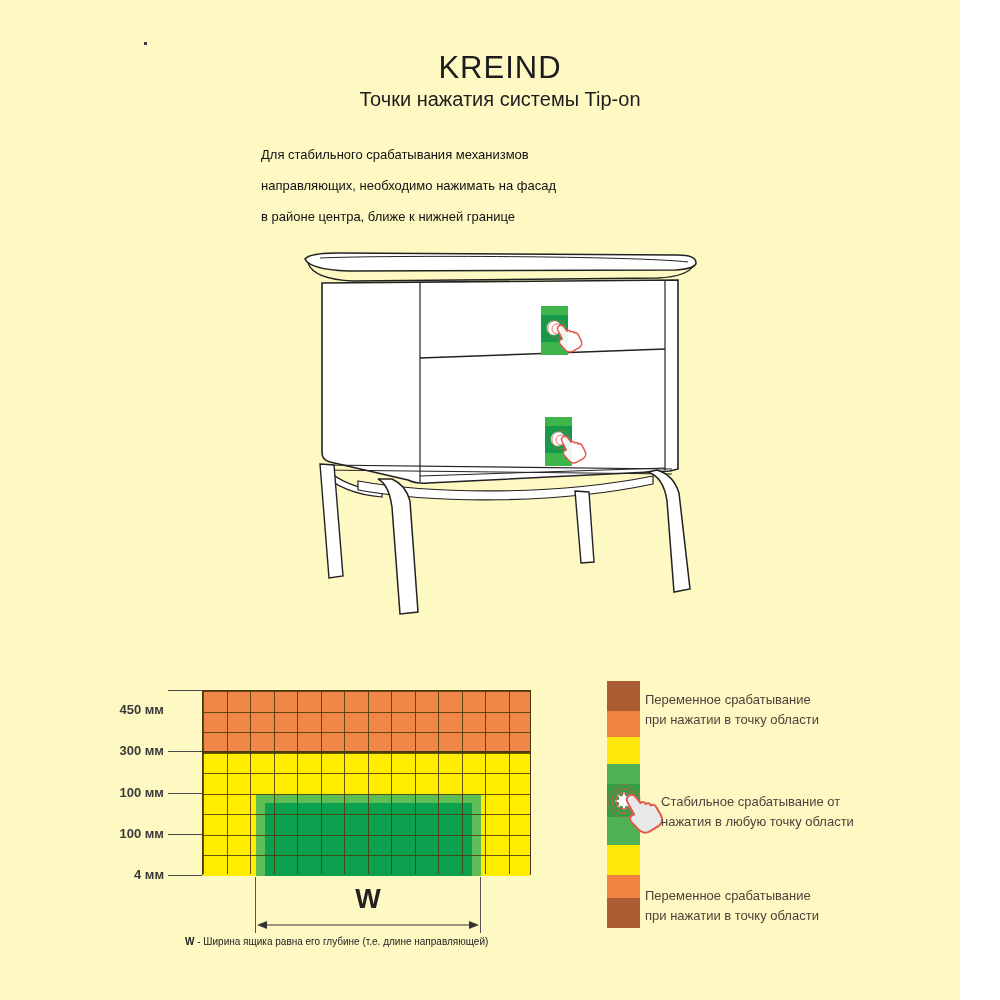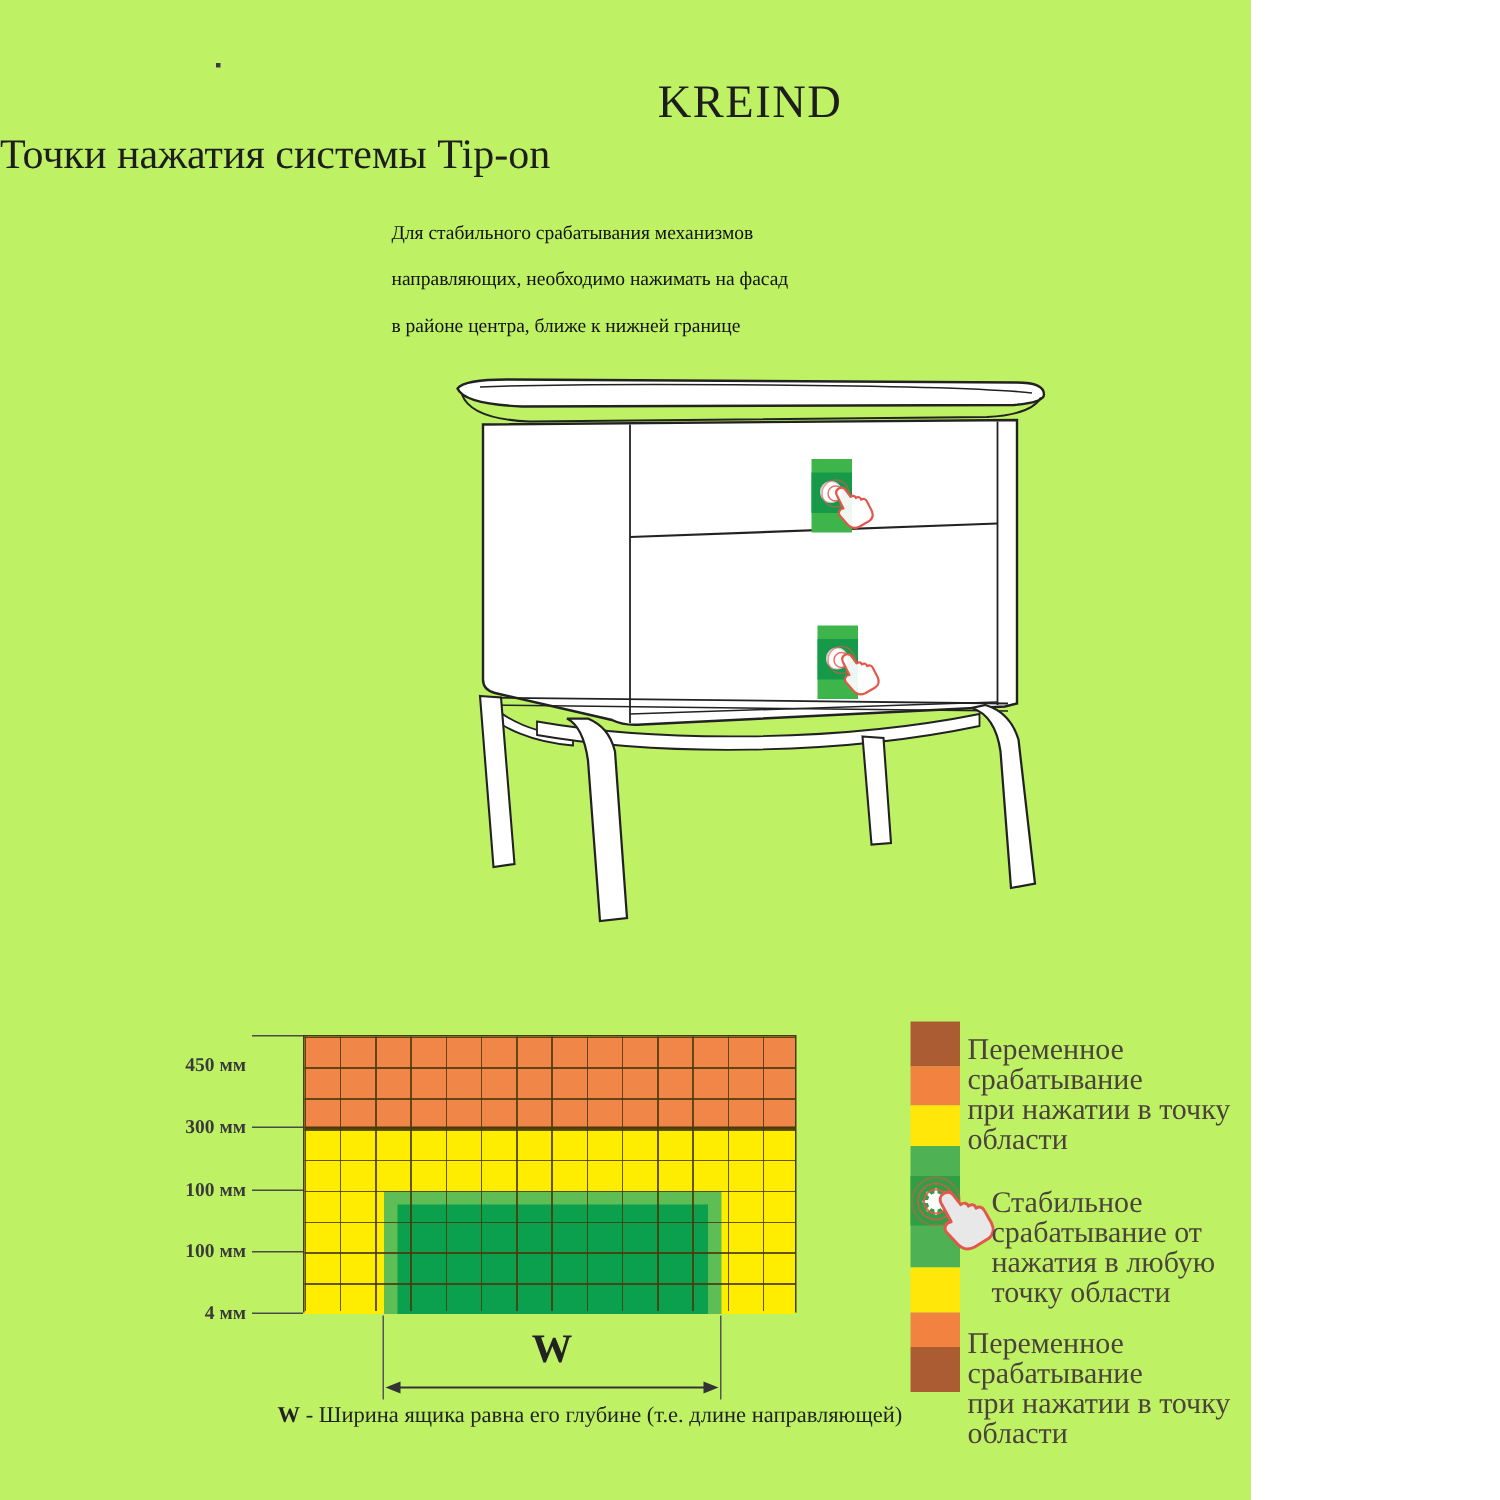--- a/index.html
+++ b/index.html
@@ -1,25 +1,25 @@
 <!DOCTYPE html>
 <html><head>
 <meta charset="utf-8">
 <style>
   * { margin:0; padding:0; box-sizing:border-box; }
   html,body { background:#ffffff; }
   #page {
-    position:relative; width:834px; height:1000px; background:#bef264;
-    font-family:Liberation Serif, serif; color:#1c1c1c; overflow:hidden;
+    position:relative; width:960px; height:1000px; background:#fef9c3;
+    font-family:Liberation Sans, sans-serif; color:#1c1c1c; overflow:hidden;
   }
   .abs { position:absolute; }
 
   
   #brand   { left:0; top:50px; width:1000px; text-align:center; font-size:31px; font-weight:500; letter-spacing:1px; color:#1d1d1d; }
-  #subtitle{ left:0; top:88px; width:1000px; text-align:left; font-size:28px; font-weight:400; color:#1d1d1d; }
+  #subtitle{ left:0; top:88px; width:1000px; text-align:center; font-size:20px; font-weight:400; color:#1d1d1d; }
   #intro   { left:261px; top:139px; width:520px; font-size:13px; line-height:31px; white-space:pre-line; color:#111; }
 
   #stray-dot { left:144px; top:42px; width:3px; height:3px; background:#3a3a4a; }
 
   
   #grid { left:202px; top:690px; width:329px; height:185px; border:1px solid #4a3a0a; }
   .band-orange { position:absolute; left:0; top:0; width:100%; height:61px; background:#f08648; }
   .band-yellow { position:absolute; left:0; top:61px; width:100%; height:124px; background:#ffed00; }
   #green-light { position:absolute; left:53px; top:103px; width:225px; height:82px; background:#5fbd55; }
   #green-dark  { position:absolute; left:62px; top:112px; width:207px; height:73px; background:#0aa04e; }
@@ -28,26 +28,26 @@
     position:absolute; left:0; top:0; width:100%; height:100%; pointer-events:none;
     background-image:
       repeating-linear-gradient(to right, rgba(74,58,10,.85) 0 1px, transparent 1px 23.5px),
       repeating-linear-gradient(to bottom, rgba(74,58,10,.85) 0 1px, transparent 1px 20.56px);
   }
   .axis-label { position:absolute; left:96px; width:68px; height:16px; text-align:right; font-size:13px; font-weight:600; color:#3a3a3a; }
   .axis-tick  { position:absolute; left:168px; width:34px; height:1px; background:#4a4a4a; }
 
   .w-line { position:absolute; width:1px; height:56px; top:877px; background:#555; }
   #w-label { left:338px; top:884px; width:60px; text-align:center; font-size:27px; font-weight:600; color:#222; }
-  #caption { left:185px; top:936px; font-size:15px; color:#222; }
+  #caption { left:185px; top:936px; font-size:10px; color:#222; }
   #caption .term { font-weight:700; }
 
   
   .seg { position:absolute; left:607px; width:33px; }
-  .legend-text { position:absolute; font-size:20px; line-height:20px; color:#4c423c; }
+  .legend-text { position:absolute; font-size:13px; line-height:20px; color:#4c423c; }
 </style>
 </head>
 <body>
 
 <div id="page">
 
   <div class="abs" id="stray-dot"></div>
 
   <div class="abs" id="brand">KREIND</div>
   <div class="abs" id="subtitle">Точки нажатия системы Tip-on</div>

